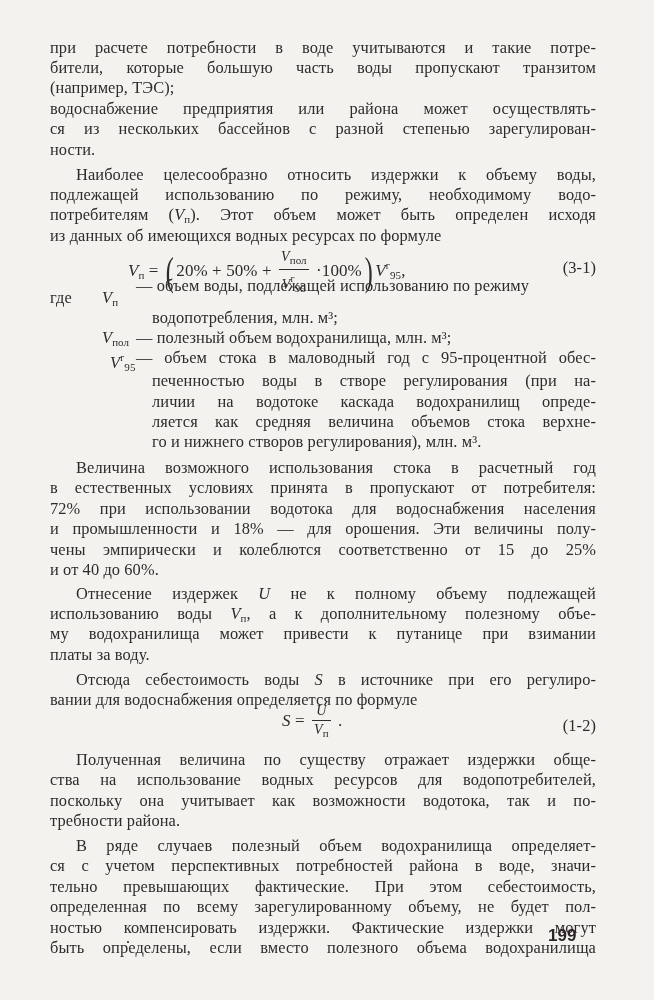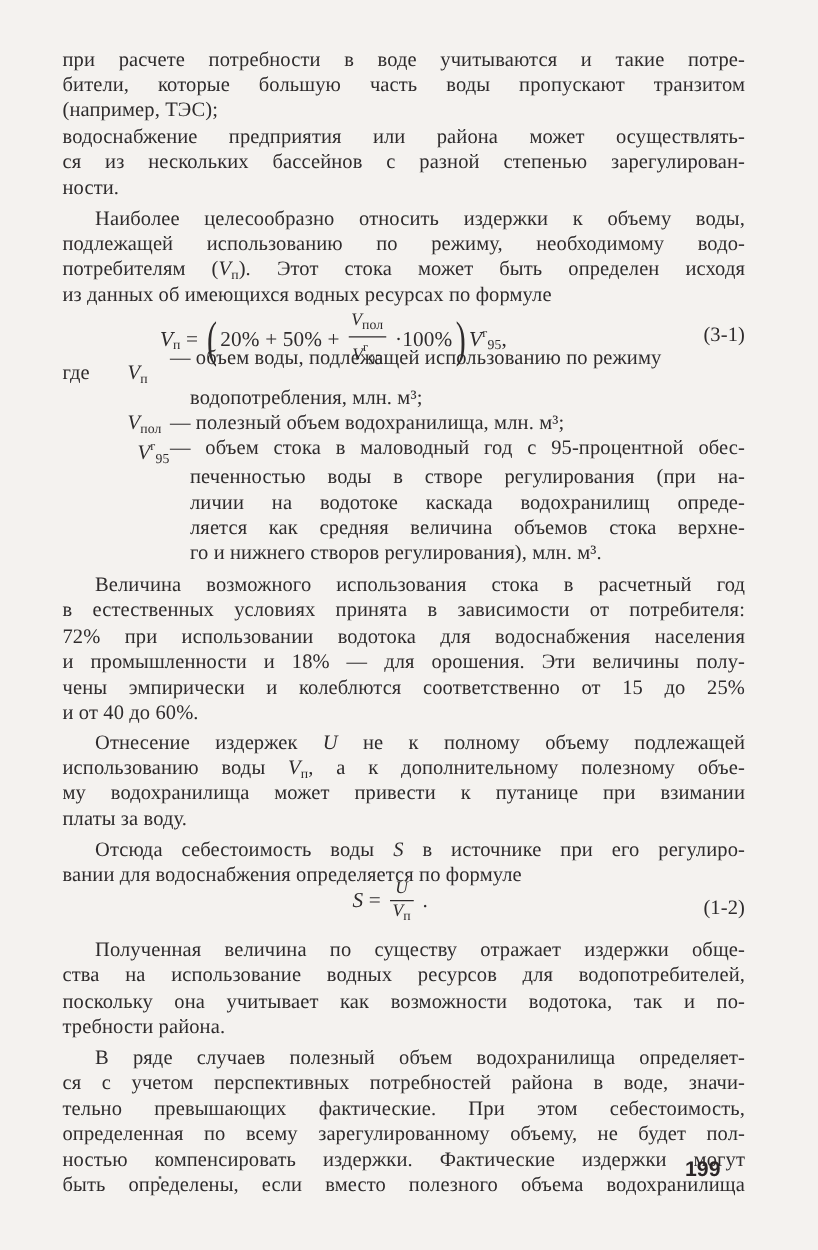--- a/index.html
+++ b/index.html
@@ -39,21 +39,21 @@
   <div class="line j" style="top:38px">при расчете потребности в воде учитываются и такие потре-</div>
   <div class="line j" style="top:58px">бители, которые большую часть воды пропускают транзитом</div>
   <div class="line" style="top:78px">(например, ТЭС);</div>
   <div class="line j" style="top:99px">водоснабжение предприятия или района может осуществлять-</div>
   <div class="line j" style="top:119px">ся из нескольких бассейнов с разной степенью зарегулирован-</div>
   <div class="line" style="top:140px">ности.</div>
 
   <div class="line j ind" style="top:165px">Наиболее целесообразно относить издержки к объему воды,</div>
   <div class="line j" style="top:185px">подлежащей использованию по режиму, необходимому водо-</div>
   <div class="line j" style="top:205px">
-    <span>потребителям (</span><span class="em">V</span><span class="sub">п</span><span>). Этот стока может быть определен исходя</span>
+    <span>потребителям (</span><span class="em">V</span><span class="sub">п</span><span>). Этот объем может быть определен исходя</span>
   </div>
   <div class="line" style="top:226px">из данных об имеющихся водных ресурсах по формуле</div>
 
   <div class="formula" style="left:78px; top:248px">
     <span class="em">V</span><span class="sub">п</span><span> = </span><span class="paren">(</span><span>20% + 50% + </span><span class="frac"><span class="num"><span class="em">V</span><span class="sub">пол</span></span><span class="den"><span class="em">V</span><span class="sup">г</span><span class="sub">95</span></span></span><span> ·100%</span><span class="paren">)</span><span class="em">V</span><span class="sup">г</span><span class="sub">95</span><span>,</span>
   </div>
   <div class="eqno" style="top:258px">(3-1)</div>
 
   <div class="line" style="top:288px; left:0">где</div>
   <div class="sym" style="top:288px; left:52px"><span>V</span><span class="sub">п</span></div>
@@ -64,21 +64,21 @@
   <div class="line" style="top:328px; left:86px">— полезный объем водохранилища, млн. м³;</div>
 
   <div class="sym" style="top:348px; left:60px"><span>V</span><span class="sup">г</span><span class="sub">95</span></div>
   <div class="line" style="top:348px; left:86px; width:460px; text-align:justify; text-align-last:justify">— объем стока в маловодный год с 95-процентной обес-</div>
   <div class="line" style="top:371px; left:102px; width:444px; text-align:justify; text-align-last:justify">печенностью воды в створе регулирования (при на-</div>
   <div class="line" style="top:392px; left:102px; width:444px; text-align:justify; text-align-last:justify">личии на водотоке каскада водохранилищ опреде-</div>
   <div class="line" style="top:412px; left:102px; width:444px; text-align:justify; text-align-last:justify">ляется как средняя величина объемов стока верхне-</div>
   <div class="line" style="top:432px; left:102px">го и нижнего створов регулирования), млн. м³.</div>
 
   <div class="line j ind" style="top:458px">Величина возможного использования стока в расчетный год</div>
-  <div class="line j" style="top:478px">в естественных условиях принята в зависимости от потребителя:</div>
+  <div class="line j" style="top:478px">в естественных условиях принята в пропускают от потребителя:</div>
   <div class="line j" style="top:499px">72% при использовании водотока для водоснабжения населения</div>
   <div class="line j" style="top:519px">и промышленности и 18% — для орошения. Эти величины полу-</div>
   <div class="line j" style="top:540px">чены эмпирически и колеблются соответственно от 15 до 25%</div>
   <div class="line" style="top:560px">и от 40 до 60%.</div>
 
   <div class="line j ind" style="top:584px">
     <span>Отнесение издержек </span><span class="em">U</span><span> не к полному объему подлежащей</span>
   </div>
   <div class="line j" style="top:604px">
     <span>использованию воды </span><span class="em">V</span><span class="sub">п</span><span>, а к дополнительному полезному объе-</span>

